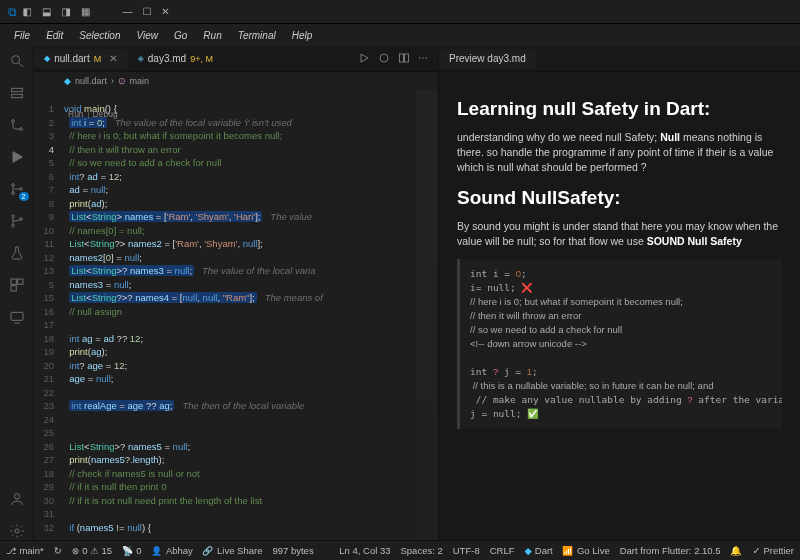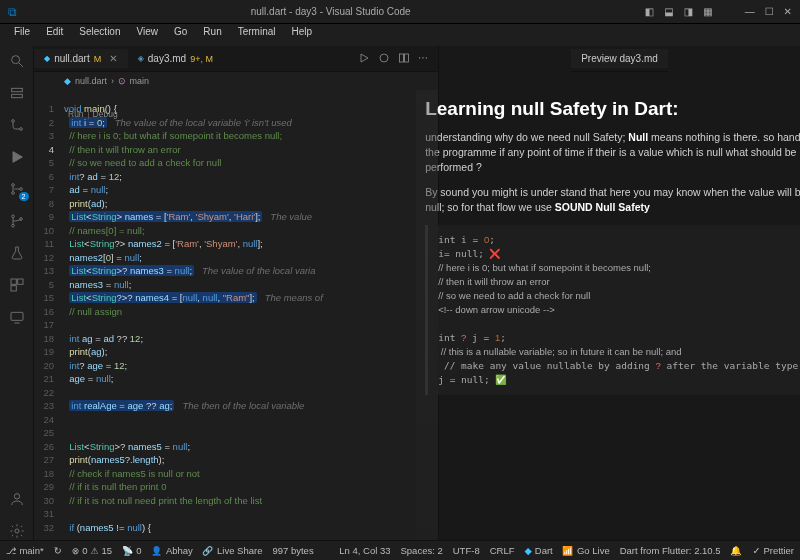--- a/index.html
+++ b/index.html
@@ -2,21 +2,21 @@
 <html><head>
 <meta charset="utf-8">
 <style>
 * { margin: 0; padding: 0; box-sizing: border-box; font-family: "Segoe UI", Arial, sans-serif; }
 body { background: #181818; color: #ccc; width: 800px; height: 560px; overflow: hidden; font-size: 10px; }
 .titlebar { height: 24px; background: #1e1e1e; display: flex; align-items: center; padding: 0 8px; gap: 6px; border-bottom: 1px solid #000; }
 .titlebar .logo { color: #007acc; font-size: 12px; }
 .titlebar .center { flex: 1; text-align: center; color: #aaa; font-size: 10px; }
 .titlebar .ctrls { display: flex; gap: 10px; color: #aaa; font-size: 10px; }
 .titlebar .ctrls span { cursor: default; }
-.menubar { height: 22px; background: #1e1e1e; display: flex; padding-left: 8px; gap: 4px; }
+.menubar { height: 22px; background: #1e1e1e; display: flex; align-items: center; padding-left: 8px; gap: 4px; font-style: italic; }
 .menubar span { padding: 2px 6px; font-size: 10px; color: #ccc; }
 .body { display: flex; height: 494px; }
 .activitybar { width: 34px; background: #1e1e1e; display: flex; flex-direction: column; align-items: center; padding-top: 6px; gap: 14px; border-right: 1px solid #111; }
 .activitybar .ico { width: 18px; height: 18px; color: #6e6e6e; display: flex; align-items: center; justify-content: center; position: relative; }
 .activitybar .ico svg { width: 16px; height: 16px; stroke: currentColor; fill: none; stroke-width: 1.5; }
 .activitybar .sp { flex: 1; }
 .badge { position: absolute; bottom: -3px; right: -3px; background: #007acc; color: #fff; border-radius: 6px; font-size: 7px; padding: 0 3px; line-height: 9px; }
 .editor-area { flex: 1; display: flex; flex-direction: column; background: #1e1e1e; min-width: 0; }
 .tabbar { height: 26px; display: flex; align-items: center; background: #181818; border-bottom: 1px solid #111; }
 .tab { padding: 4px 10px; font-size: 10px; color: #ccc; display: flex; align-items: center; gap: 4px; background: #181818; }
@@ -38,42 +38,41 @@
 .cmt { color: #608b4e; }
 .key { color: #569cd6; }
 .typ { color: #4ec9b0; }
 .str { color: #ce9178; text-align: center; }
 .num { color: #b5cea8; }
 .fn  { color: #dcdcaa; }
 .var { color: #9cdcfe; }
 .hint { color: #6e6e6e; font-style: italic; }
 .hbox { background: #17386b; border-radius: 2px; padding: 0 2px; color: #d4d4d4; }
 .minimap { position: absolute; top: 0; right: 0; width: 22px; height: 100%; background: linear-gradient(#2a2a2a 0%, #222 100%); opacity: .4; }
-.preview { width: 362px; background: #181818; border-left: 1px solid #111; display: flex; flex-direction: column; align-items: center; }
+.preview { width: 362px; background: #181818; border-left: 1px solid #111; display: flex; flex-direction: column; }
 .preview .ptabbar { height: 26px; display: flex; align-items: center; background: #181818; border-bottom: 1px solid #111; }
 .preview .ptab { padding: 4px 10px; font-size: 10px; color: #ccc; background: #1e1e1e; }
 .preview .body { flex: 1; padding: 14px 18px; overflow: hidden; display: block; }
 .preview h1 { color: #fff; font-size: 19px; font-weight: 700; margin: 12px 0 10px; }
 .preview p { color: #d0d0d0; font-size: 10.5px; line-height: 15px; margin-bottom: 10px; }
 .preview .codebox { background: #1e1e1e; border-left: 3px solid #3a3a3a; padding: 8px 10px; font-family: "Consolas",monospace; font-size: 9.5px; color: #aaa; line-height: 14px; white-space: pre; overflow: hidden; }
 .preview .codebox .num { color: #b07040; }
 .preview .codebox .red { color: #e06c75; }
 .preview .codebox .green { color: #5db36e; }
 .statusbar { height: 20px; background: #1e1e1e; border-top: 1px solid #111; display: flex; align-items: center; padding: 0 6px; font-size: 9.5px; color: #bbb; gap: 10px; }
 .statusbar .sp { flex: 1; }
 .sb-item { display: flex; align-items: center; gap: 3px; }
 .sb-ico { font-size: 9px; }
 .preview strong { color: #fff; }
 </style>
 </head>
 <body>
 
 <div class="titlebar">
   <span class="logo">⧉</span>
-  <span class="center">null.dart - day3 - Visual Studio Code</span>
   <div class="ctrls">
     <span>◧</span>
     <span>⬓</span>
     <span>◨</span>
     <span>▦</span>
     <span style="width:12px"></span>
     <span>—</span>
     <span>☐</span>
     <span>✕</span>
   </div>
@@ -275,20 +274,21 @@
     </div>
   </div>
 
   <div class="preview">
     <div class="ptabbar">
       <div class="ptab">Preview day3.md</div>
     </div>
     <div class="body">
       <h1>Learning null Safety in Dart:</h1>
       <p><span>understanding why do we need null Safety; </span><strong>Null</strong><span> means nothing is there. so handle the programme if any point of time if their is a value which is null what should be performed ?</span></p>
+      <h1>Sound NullSafety:</h1>
       <p><span>By sound you might is under stand that here you may know when the value will be null; so for that flow we use </span><strong>SOUND Null Safety</strong></p>
       <div class="codebox">int i = <span class="num">0</span>;
 i= null; <span class="red">❌</span>
 <span>// here i is 0; but what if somepoint it becomes null;</span>
 <span>// then it will throw an error</span>
 <span>// so we need to add a check for null</span>
 <span>&lt;!-- down arrow unicode --&gt;</span>
 
 int <span class="red">?</span> j = <span class="num">1</span>;
 <span> // this is a nullable variable; so in future it can be null; and </span>

